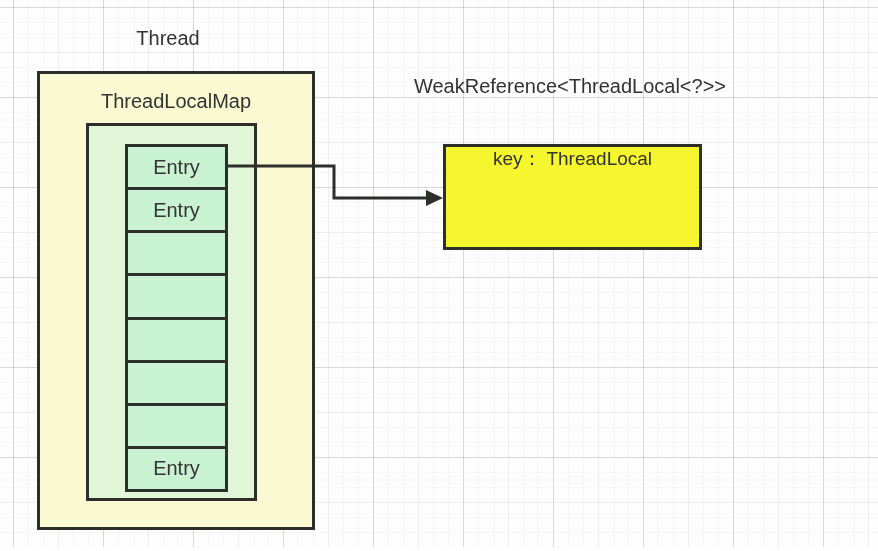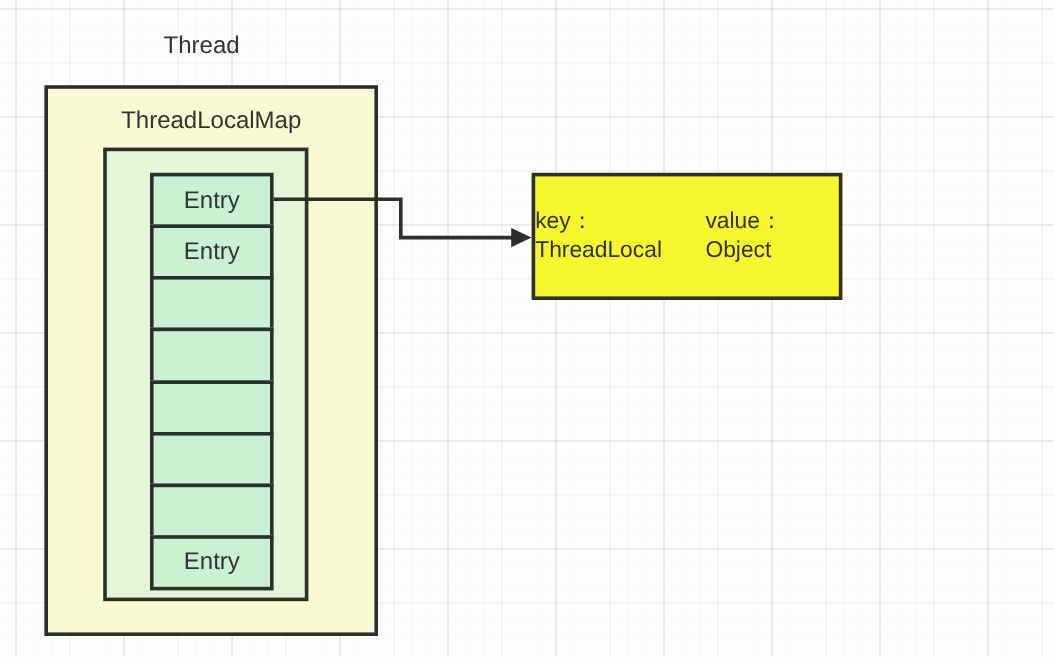--- a/index.html
+++ b/index.html
@@ -93,23 +93,23 @@
   .detail-box {
     position: absolute;
     left: 443px;
     top: 144px;
     width: 259px;
     height: 106px;
     box-sizing: border-box;
     border: 3px solid var(--border, #2d2f2b);
     background: var(--detail-box-fill, #f6f62e);
     display: flex;
-    flex-direction: row;
+    flex-direction: column;
     align-items: center;
-    justify-content: flex-start;
+    justify-content: space-between;
     font-size: 19px;
     line-height: 24px;
     color: var(--text, #333333);
   }
   .arrow-svg {
     position: absolute;
     left: 0;
     top: 0;
     pointer-events: none;
   }
@@ -148,25 +148,25 @@
       </div>
     <div class="cell">
         <span></span>
       </div>
     <div class="cell">
         <span>Entry</span>
       </div>
   </div>
 
   <div class="entry-title">
+    <div>WeakReference&lt;ThreadLocal&lt;?&gt;&gt;</div>
   </div>
 
   <div class="detail-box">
     <div>key： ThreadLocal</div>
-    <div>value： Object</div>
   </div>
 
   <svg class="arrow-svg" width="878" height="551" viewBox="0 0 878 551">
     <polyline points="228,166 334,166 334,198 429,198" fill="none" stroke="#2d2f2b" stroke-width="3"></polyline>
     <polygon points="443,198 426,190 426,206" fill="#2d2f2b"></polygon>
   </svg>
 
 </div>
 
 </body></html>

